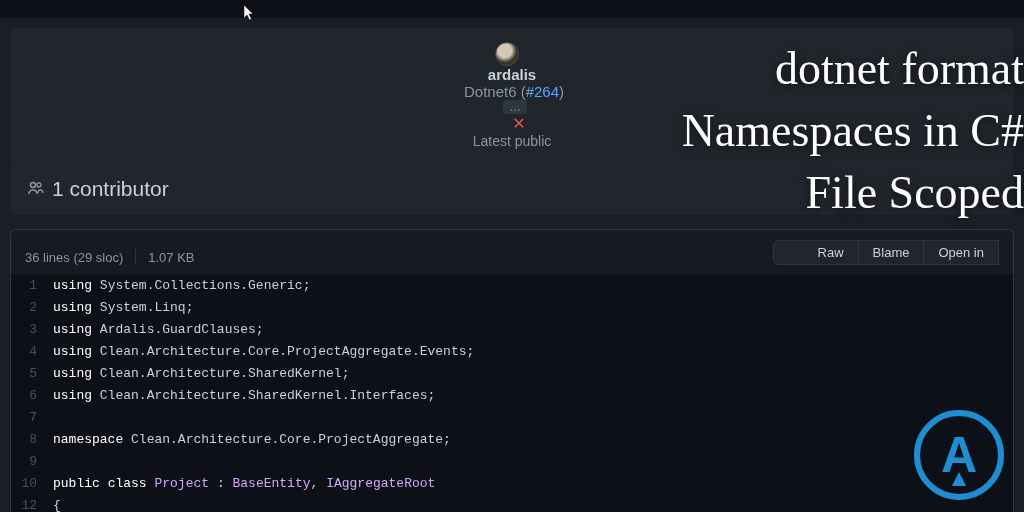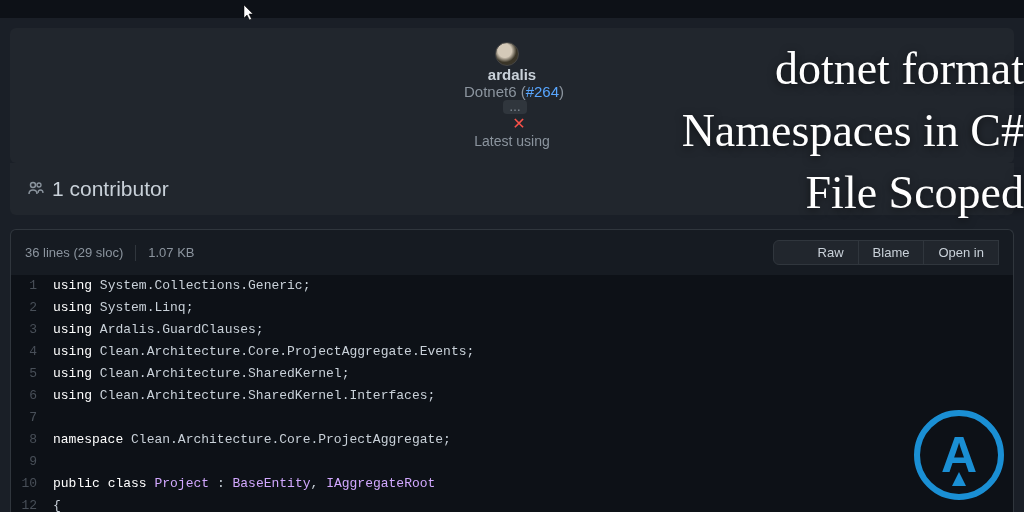--- a/index.html
+++ b/index.html
@@ -87,21 +87,21 @@
       margin-right: 8px;
       font-size: 15px;
     }
     .file-header {
       margin: 14px 10px 0 10px;
       border: 1px solid #30363d;
       border-bottom: none;
       border-radius: 6px 6px 0 0;
       padding: 10px 14px;
       display: flex;
-      align-items: center;
+      align-items: flex-end;
       background: #161b22;
       font-size: 13px;
       color: #8b949e;
     }
     .lines-info { }
     .divider {
       width: 1px;
       height: 16px;
       background: #30363d;
       margin: 0 12px;
@@ -210,21 +210,21 @@
 
 <div class="commit-bar">
   <div class="avatar"></div>
   <span class="author">ardalis</span>
   <span class="commit-msg">
     <span>Dotnet6 (</span><span class="pr-link">#264</span><span>)</span>
   </span>
   <span class="ellipsis-btn">…</span>
   <span class="status-x">✕</span>
   <div class="spacer"></div>
-  <span class="latest-commit">Latest using</span>
+  <span class="latest-commit">Latest public</span>
 </div>
 
 <div class="contributors">
   <span class="contrib-icon">
     <svg width="16" height="16" viewBox="0 0 16 16" fill="#8b949e">
         <circle cx="5" cy="5" r="2.5" fill="none" stroke="#8b949e" stroke-width="1.5"></circle>
         <circle cx="11" cy="5" r="2" fill="none" stroke="#8b949e" stroke-width="1.3"></circle>
         <path d="M1 14 Q1 10 5 10 Q9 10 9 14" fill="none" stroke="#8b949e" stroke-width="1.5"></path>
         <path d="M10 13 Q10 10 12.5 10 Q15 10 15 13" fill="none" stroke="#8b949e" stroke-width="1.3"></path>
       </svg>

